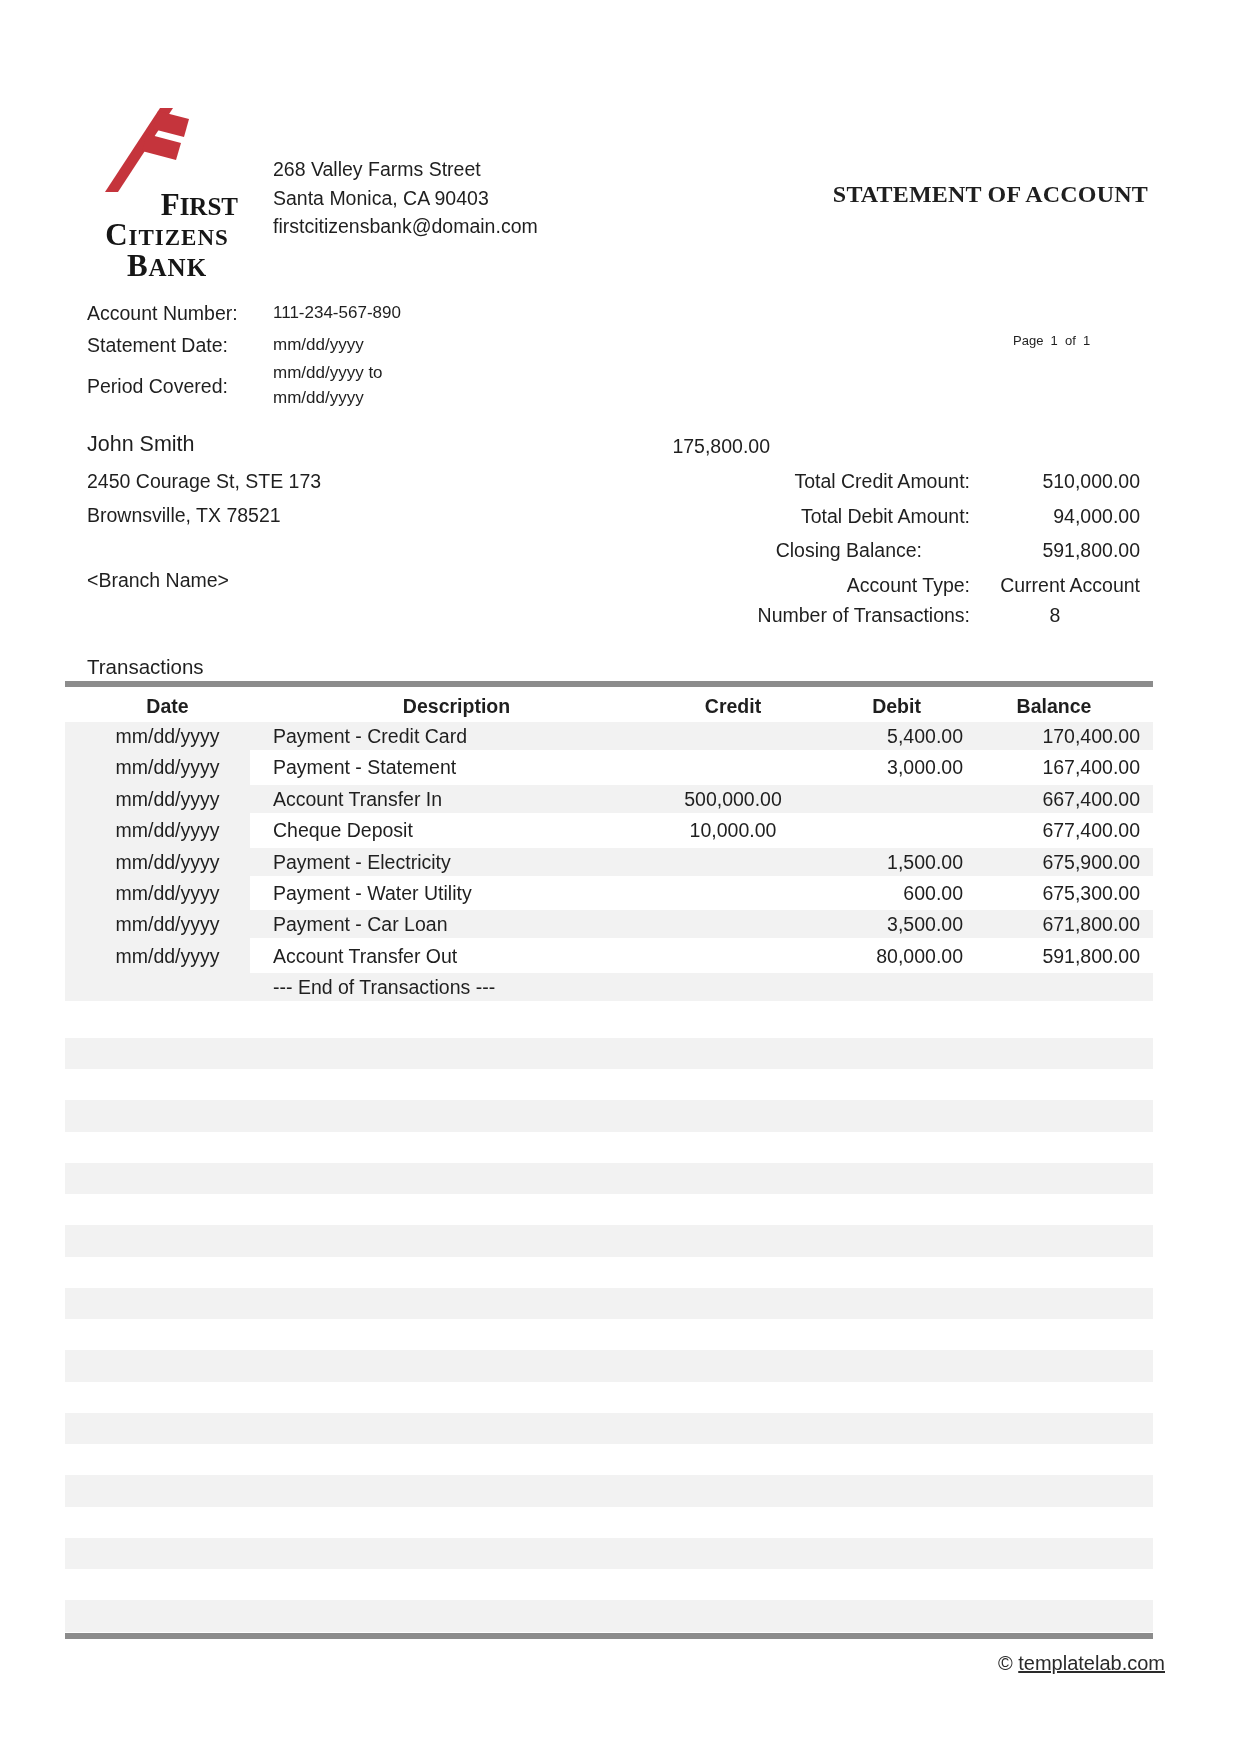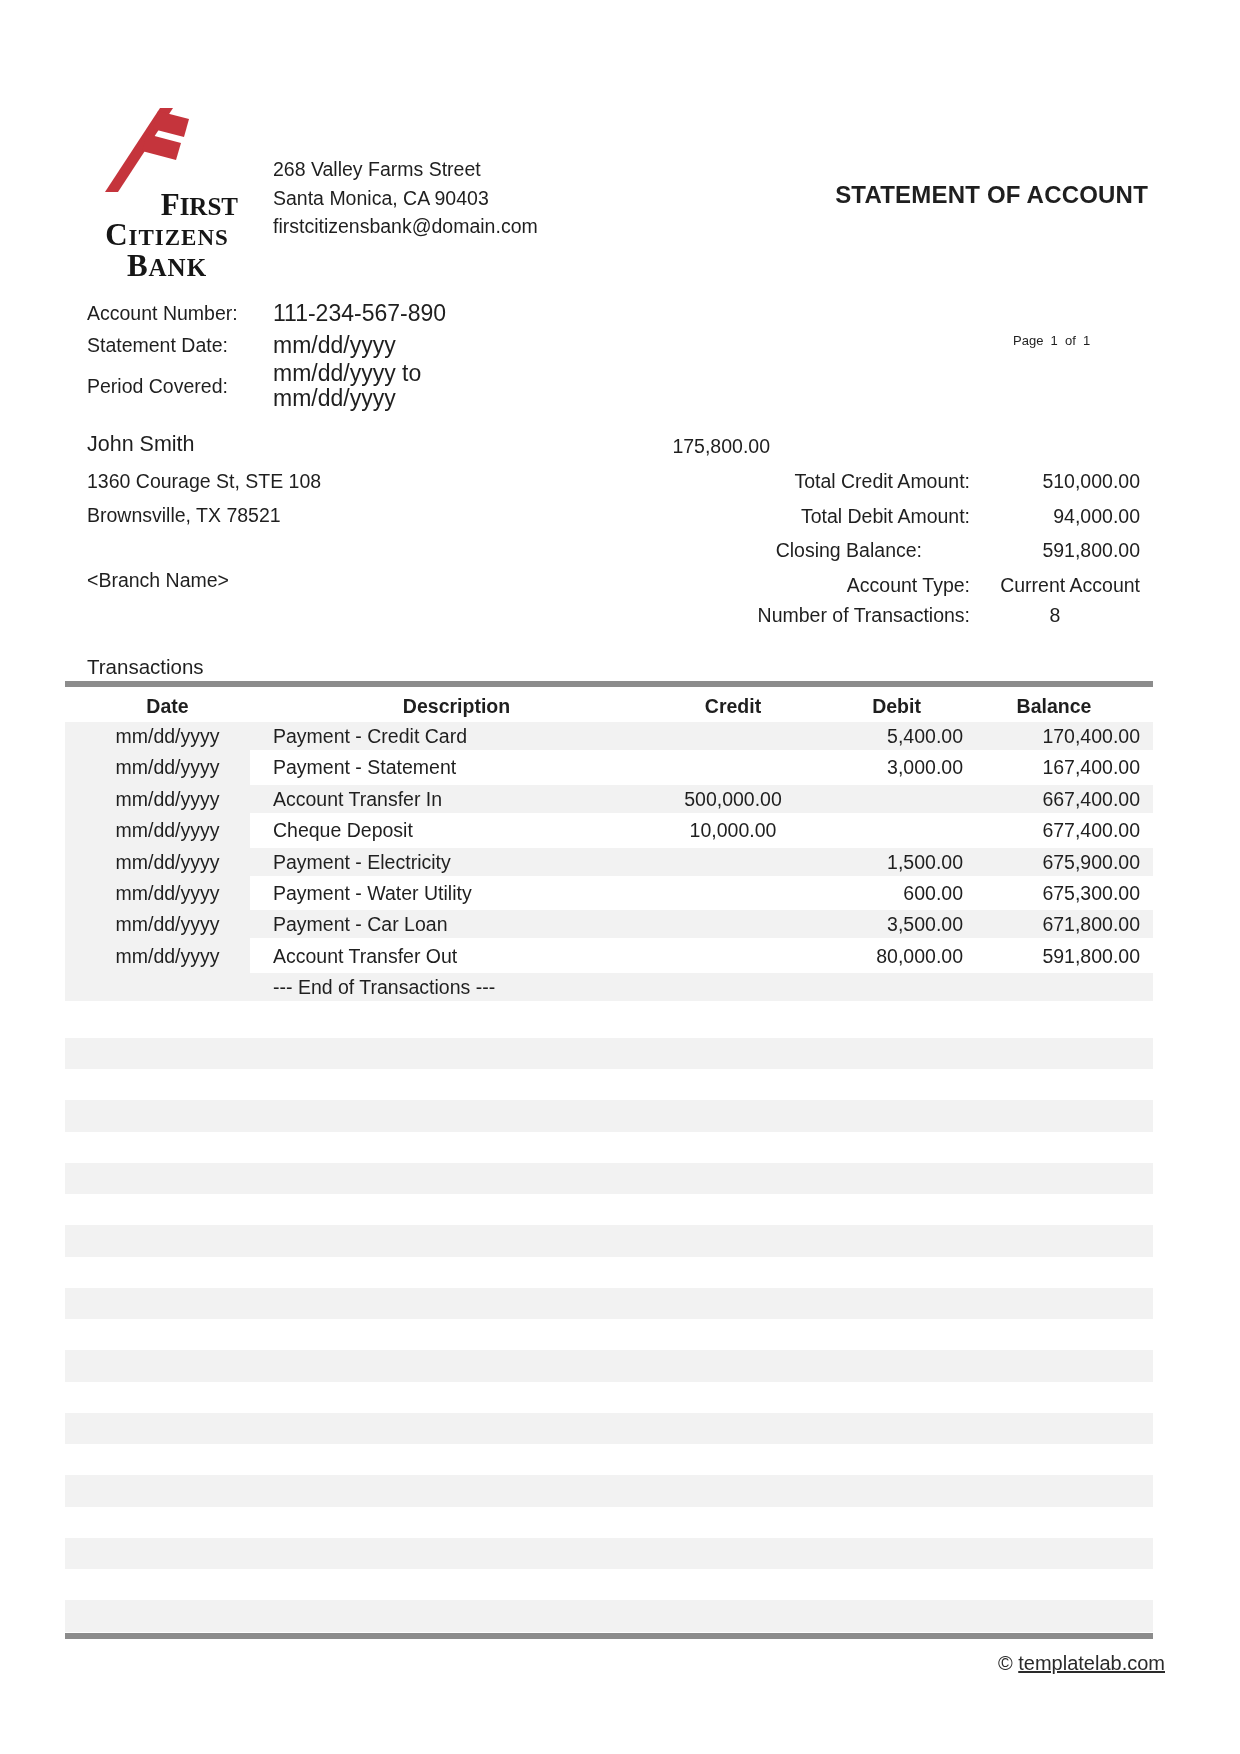--- a/index.html
+++ b/index.html
@@ -17,24 +17,24 @@
   .bank-logo{position:absolute;left:92px;top:108px;width:150px;
     font-family:"Liberation Serif",serif;font-weight:bold;color:#161616;}
   .bank-flag{display:block;margin-left:13px;}
   .bank-line{line-height:28px;white-space:nowrap;}
   .bank-line::first-letter{font-size:31px;}
   .bank-line1{font-size:25px;text-align:right;padding-right:4px;margin-top:-1px;}
   .bank-line2{font-size:23px;letter-spacing:1px;text-align:center;}
   .bank-line3{font-size:25px;letter-spacing:1px;text-align:center;}
   
   .bank-address{position:absolute;left:273px;top:155px;font-size:19.5px;line-height:28.5px;}
-  .doc-title{position:absolute;top:181px;right:92px;font-size:24px;font-weight:bold;letter-spacing:0.2px;}
+  .doc-title{position:absolute;top:181px;right:92px;font-size:24px;font-weight:bold;letter-spacing:0.2px;font-family:Liberation Serif, serif;}
   
   .info-label{position:absolute;left:87px;font-size:19.5px;line-height:24px;}
-  .info-value{position:absolute;left:273px;font-size:23px;line-height:24px;}
+  .info-value{position:absolute;left:273px;font-size:17px;line-height:24px;}
   .page-indicator{position:absolute;top:333px;left:1013px;font-size:13px;white-space:pre;}
   
   .cust-line{position:absolute;left:87px;font-size:19.5px;line-height:26px;}
   .cust-name{font-size:21.5px;}
   
   .summary-row{position:absolute;left:600px;width:540px;display:flex;font-size:19.5px;line-height:24px;}
   .summary-label{flex:1;text-align:right;}
   .summary-value{width:170px;text-align:right;}
   .summary-row.center-value .summary-value{text-align:center;}
   
@@ -90,21 +90,21 @@
   <div class="info-value" style="top:301px;">111-234-567-890</div>
   <div class="info-label" style="top:333px;">Statement Date:</div>
   <div class="info-value" style="top:333px;">mm/dd/yyyy</div>
   <div class="info-label" style="top:374px;">Period Covered:</div>
   <div class="info-value" style="top:361px;">mm/dd/yyyy to</div>
   <div class="info-value" style="top:386px;">mm/dd/yyyy</div>
 
   <div class="page-indicator">Page  1  of  1</div>
 
   <div class="cust-line cust-name" style="top:431px;">John Smith</div>
-  <div class="cust-line" style="top:468px;">1360 Courage St, STE 108</div>
+  <div class="cust-line" style="top:468px;">2450 Courage St, STE 173</div>
   <div class="cust-line" style="top:502px;">Brownsville, TX 78521</div>
   <div class="cust-line" style="top:567px;">&lt;Branch Name&gt;</div>
 
   <div class="summary-row" style="top:434px;">
     <div class="summary-value">175,800.00</div>
   </div>
   <div class="summary-row" style="top:469px;">
     <div class="summary-label">Total Credit Amount:</div>
     <div class="summary-value">510,000.00</div>
   </div>

